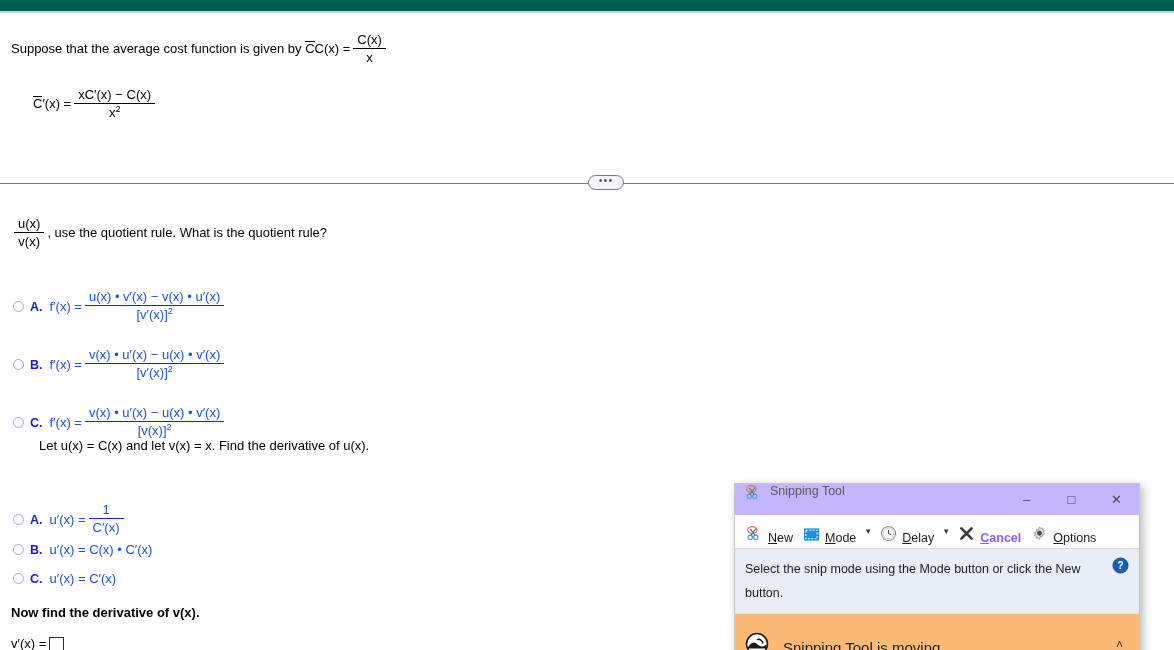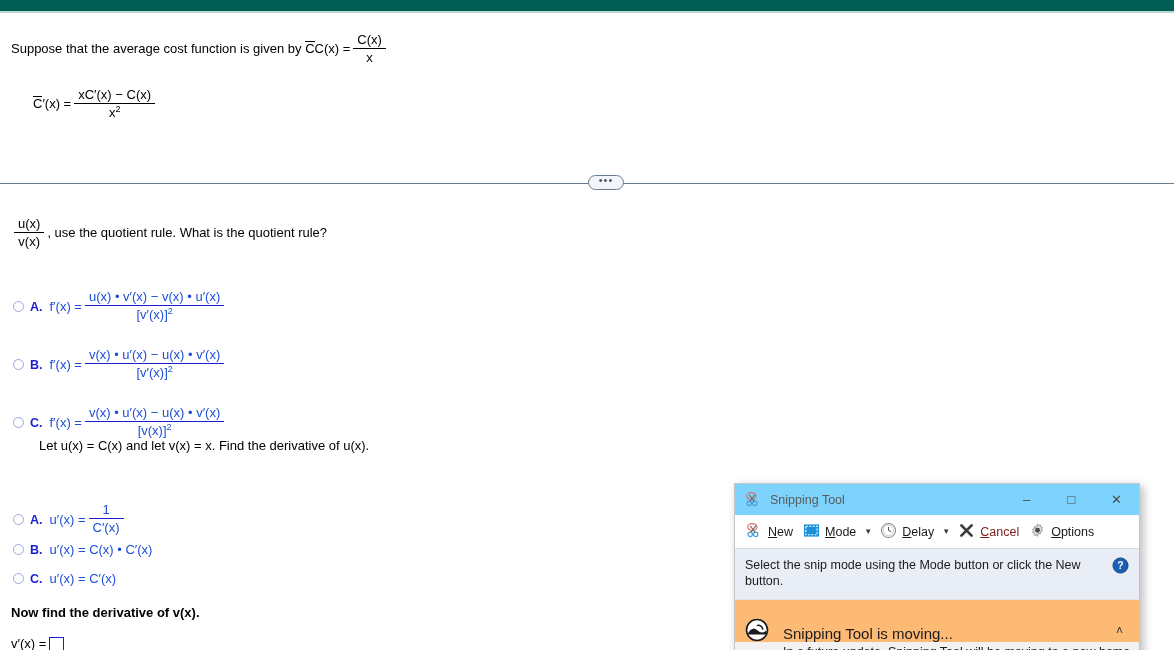--- a/index.html
+++ b/index.html
@@ -162,23 +162,23 @@
     width: 404px;
     height: 172px;
     background: #f0f0f0;
     border: 1px solid #c6c6c6;
     box-shadow: 3px 3px 9px rgba(0,0,0,0.28);
     font-family: "Liberation Sans", sans-serif;
     overflow: hidden;
   }
   .snip-title {
     height: 31px;
-    background: #7dd3fc;
-    display: flex;
-    align-items: center;
+    background: #c4b5fd;
+    display: flex;
+    align-items: flex-start;
     position: relative;
   }
   .snip-title .app-icon {
     margin-left: 10px;
     width: 17px; height: 17px;
     flex: 0 0 auto;
   }
   .snip-title .title-text {
     margin-left: 8px;
     font-size: 12.5px;
@@ -203,49 +203,49 @@
   .snip-toolbar {
     height: 33px;
     background: #ffffff;
     border-bottom: 1px solid #dcdcdc;
     display: flex;
     align-items: center;
     padding-left: 6px;
   }
   .tb-item {
     display: flex;
-    align-items: center;
+    align-items: flex-end;
     height: 26px;
     padding: 0 5px;
     cursor: pointer;
     font-size: 12.5px;
     color: #1b1b1b;
   }
-  .tb-item.disabled { color: #7f1d1d; cursor: default; }
+  .tb-item.disabled { color: #8b5cf6; cursor: default; font-weight: bold; }
   .tb-label { margin-left: 5px; }
   .tb-label u { text-decoration: underline; }
   .tb-caret {
     width: 14px;
     display: flex;
     align-items: center;
     justify-content: center;
     font-size: 8px;
     color: #3a3a3a;
     cursor: pointer;
     height: 26px;
   }
 
   .snip-hint {
     background: #e9edf5;
     padding: 8px 10px 8px 10px;
     font-size: 12.5px;
     color: #1b1b1b;
     position: relative;
     min-height: 34px;
-    line-height: 16px;
+    line-height: 24px;
   }
   .snip-hint .hint-text { padding-right: 36px; display: block; }
   .help-btn {
     position: absolute;
     right: 10px; top: 8px;
     width: 17px; height: 17px;
     cursor: pointer;
   }
 
   .snip-notice {

